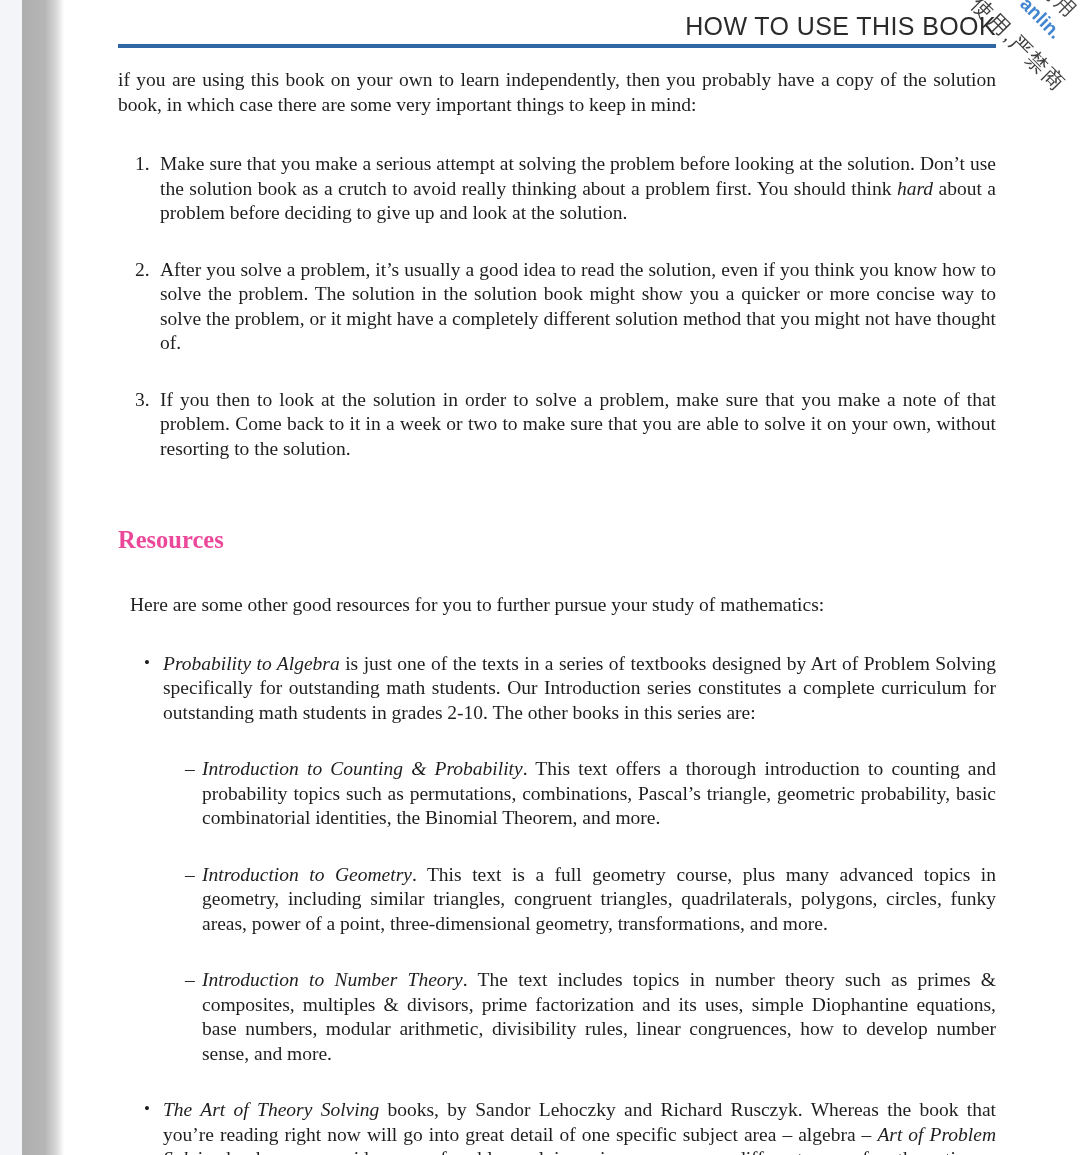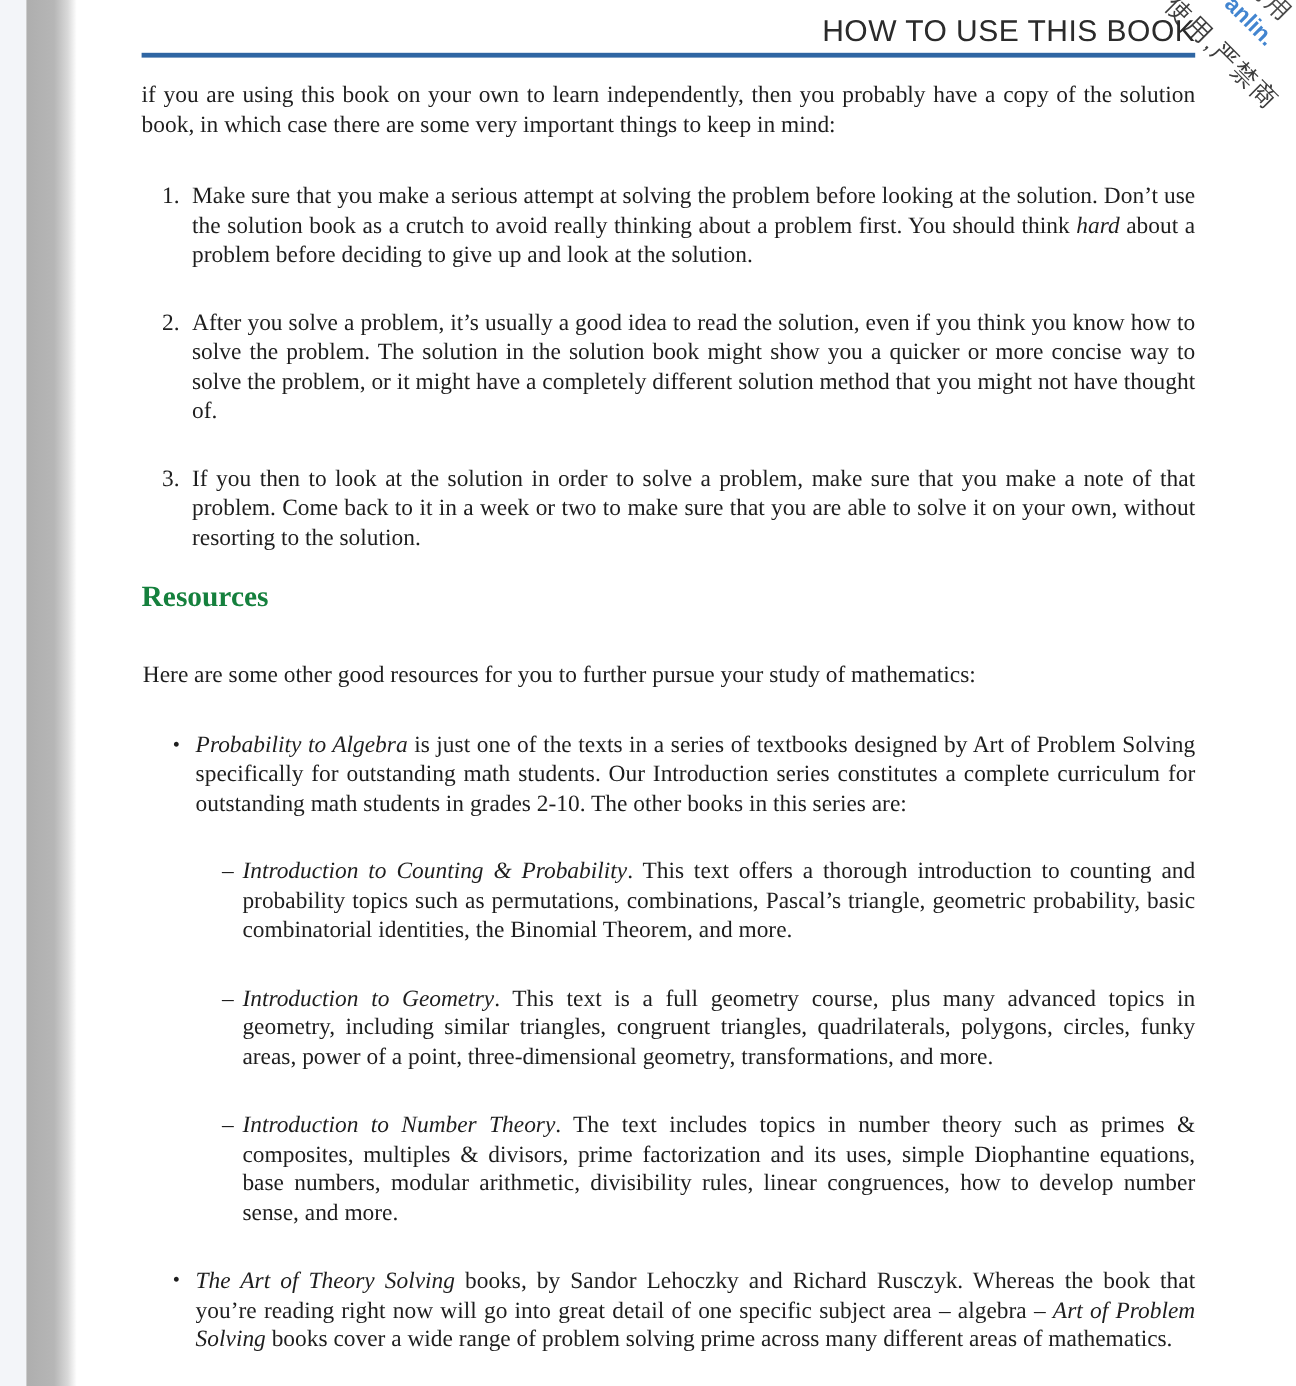--- a/index.html
+++ b/index.html
@@ -48,27 +48,27 @@
 
   p, .li-text { font-size:19.5px; line-height:24.5px; text-align:justify; }
   .intro-p { margin:20px 0 0 0; }
 
   .numlist { margin-top:35px; }
   .num-item { position:relative; padding-left:42px; }
   .num-item + .num-item { margin-top:15px; }
   .num-marker { position:absolute; left:17px; top:0; font-size:19.5px; line-height:24.5px; }
 
   .resources-heading {
-    margin:22px 0 0 0;
+    margin:64px 0 0 0;
     font-size:24.5px;
     line-height:30px;
     font-weight:bold;
-    color:#15803d;
+    color:#ec4899;
   }
-  .res-intro { margin:38px 0 0 1px; }
+  .res-intro { margin:38px 0 0 12px; }
 
   .bullets { margin-top:34px; }
   .bullet-item { position:relative; padding-left:45px; }
   .bullet-marker { position:absolute; left:26px; top:-1px; font-size:17px; line-height:24.5px; }
 
   .sublist { margin-top:20px; }
   .sub-item { position:relative; padding-left:84px; }
   .sub-item + .sub-item { margin-top:11px; }
   .sub-marker { position:absolute; left:67px; top:0; font-size:19.5px; line-height:24.5px; }
 

